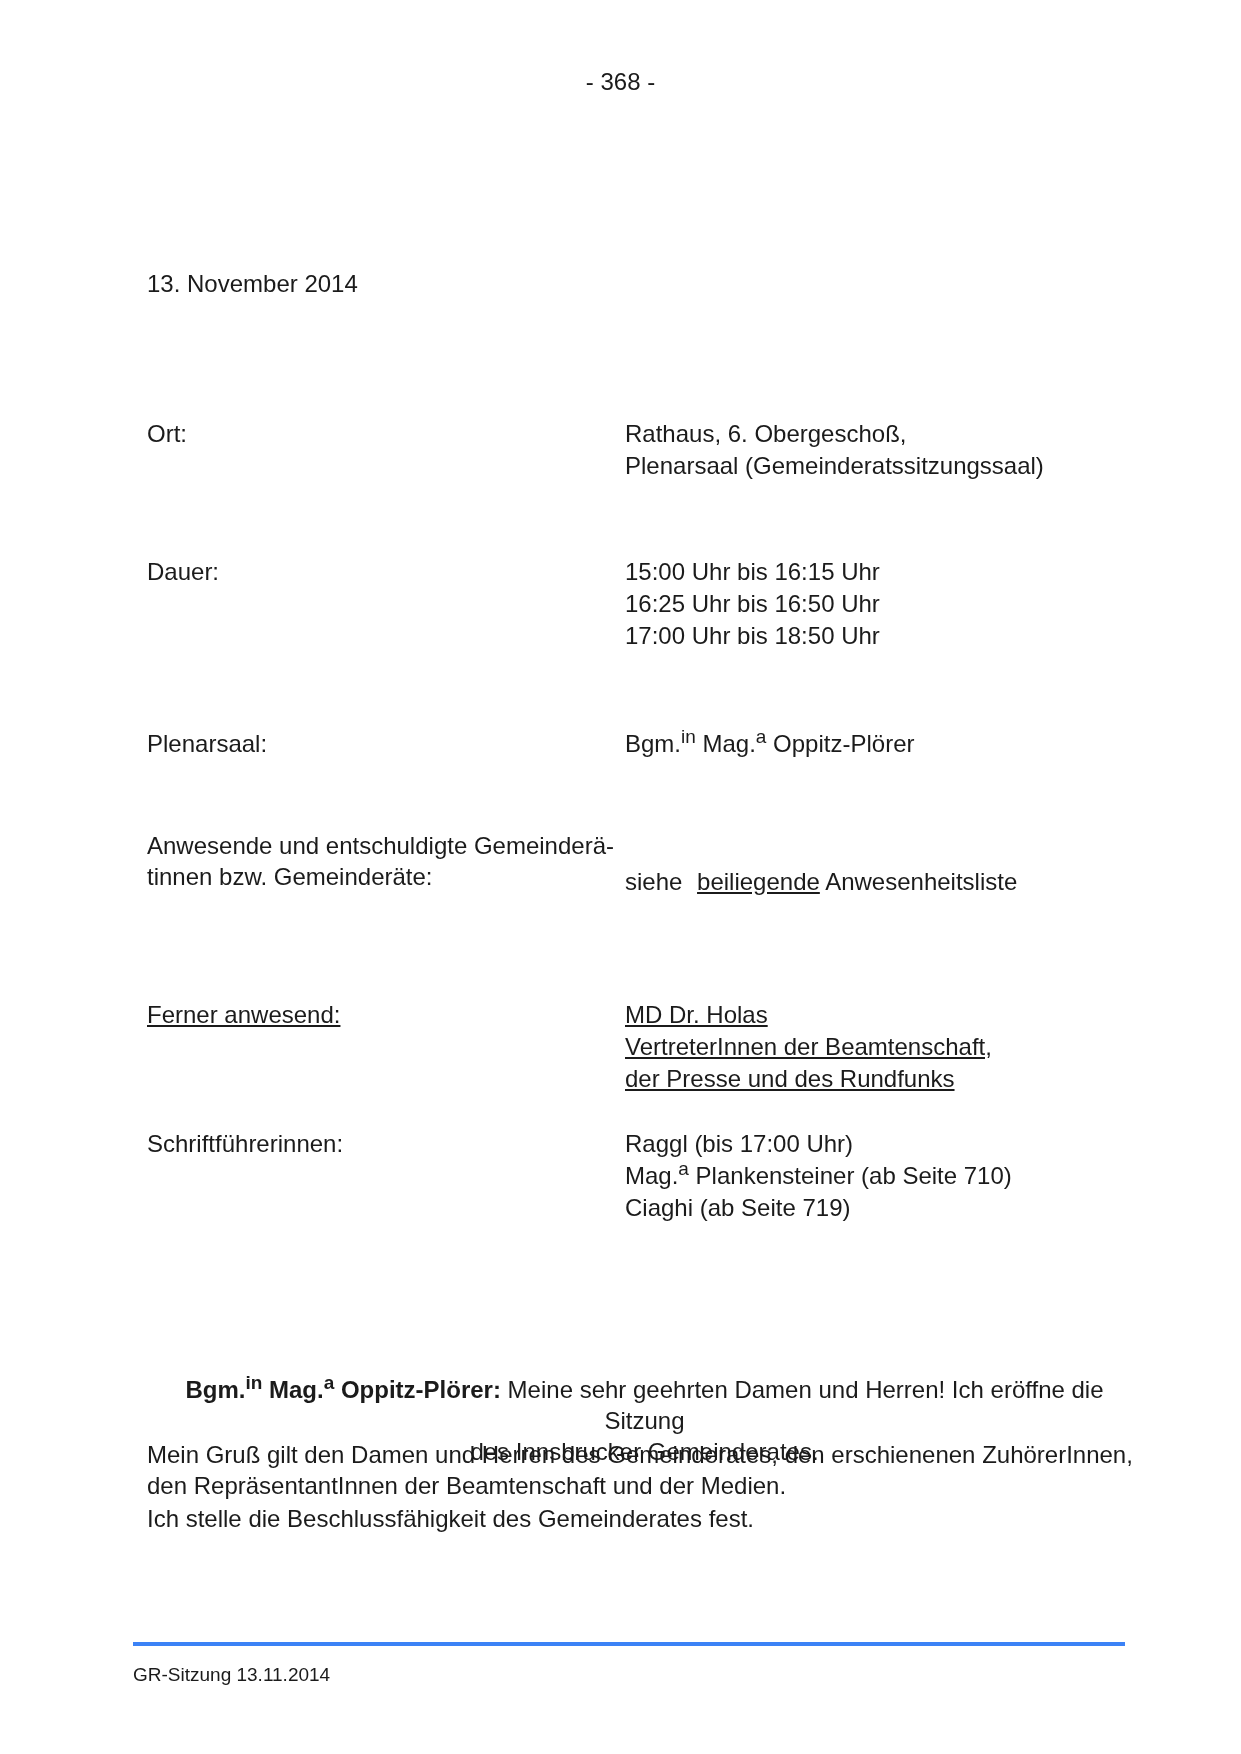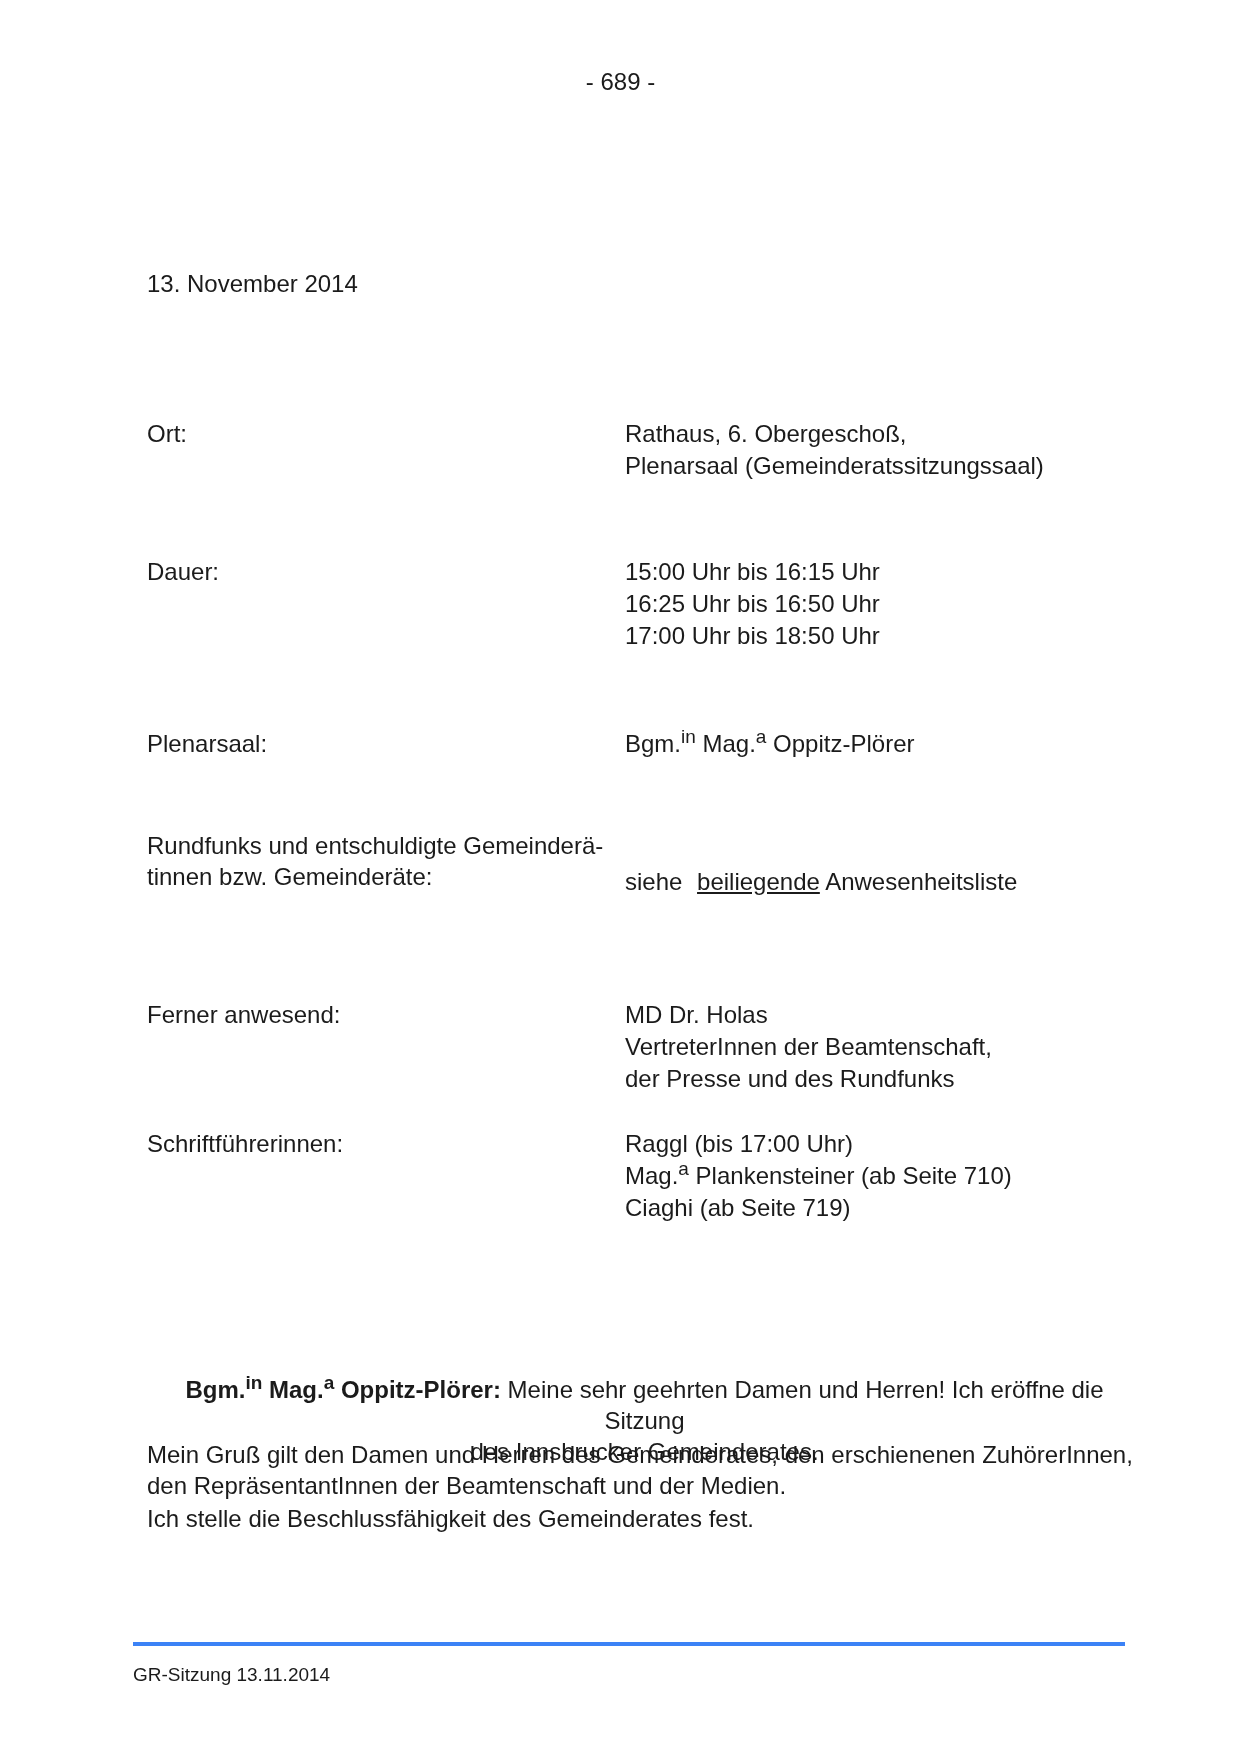--- a/index.html
+++ b/index.html
@@ -60,21 +60,21 @@
     flex: 0 0 478px;
     width: 478px;
   }
   .row .label-col .lbl-line { white-space: nowrap; }
   .row .value-col { flex: 1 1 auto; min-width: 0; }
   .row-ort          { top: 418px; }
   .row-dauer        { top: 556px; }
   .row-vorsitzende  { top: 728px; }
   .row-anwesende    { top: 830px; line-height: 31px; }
   .row-anwesende .value-col { margin-top: 36px; }
-  .row-ferner       { top: 999px; }
+  .row-ferner       { top: 999px; text-decoration: underline; }
   .row-schrift      { top: 1128px; }
   .speech-para {
     position: absolute;
     left: 147px;
     width: 995px;
     line-height: 31px;
     margin: 0;
   }
   .para-1 { top: 1374px; text-align: center; }
   .para-2 { top: 1439px; }
@@ -97,21 +97,21 @@
     font-size: 19px;
     line-height: 26px;
     padding-top: 16px;
   }
 </style>
 </head>
 <body>
 
 <div class="page">
 
-  <div class="page-number">- 689 -</div>
+  <div class="page-number">- 368 -</div>
 
 
   <div class="intro">
     <div>13. November 2014</div>
   </div>
 
   <div class="row row-ort">
     <div class="label-col">Ort:</div>
     <div class="value-col">
       <div>Rathaus, 6. Obergeschoß,</div>
@@ -130,21 +130,21 @@
 
   <div class="row row-vorsitzende">
     <div class="label-col">Plenarsaal:</div>
     <div class="value-col">
       <span>Bgm.</span><sup class="ss">in</sup><span> Mag.</span><sup class="ss">a</sup><span> Oppitz-Plörer</span>
     </div>
   </div>
 
   <div class="row row-anwesende">
     <div class="label-col">
-      <div class="lbl-line">Rundfunks und entschuldigte Gemeinderä-</div>
+      <div class="lbl-line">Anwesende und entschuldigte Gemeinderä-</div>
       <div class="lbl-line">tinnen bzw. Gemeinderäte:</div>
     </div>
     <div class="value-col">
       <span>siehe </span><span class="u">beiliegende</span><span> Anwesenheitsliste</span>
     </div>
   </div>
 
   <div class="row row-ferner">
     <div class="label-col">Ferner anwesend:</div>
     <div class="value-col">

